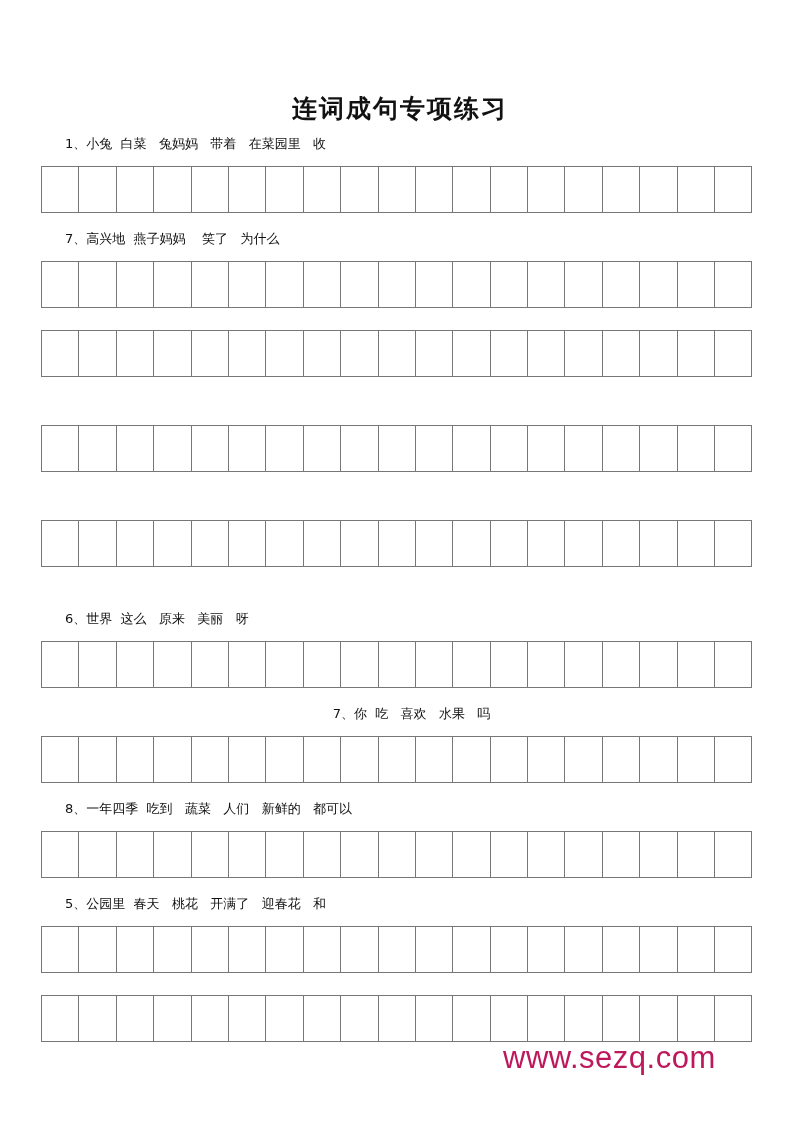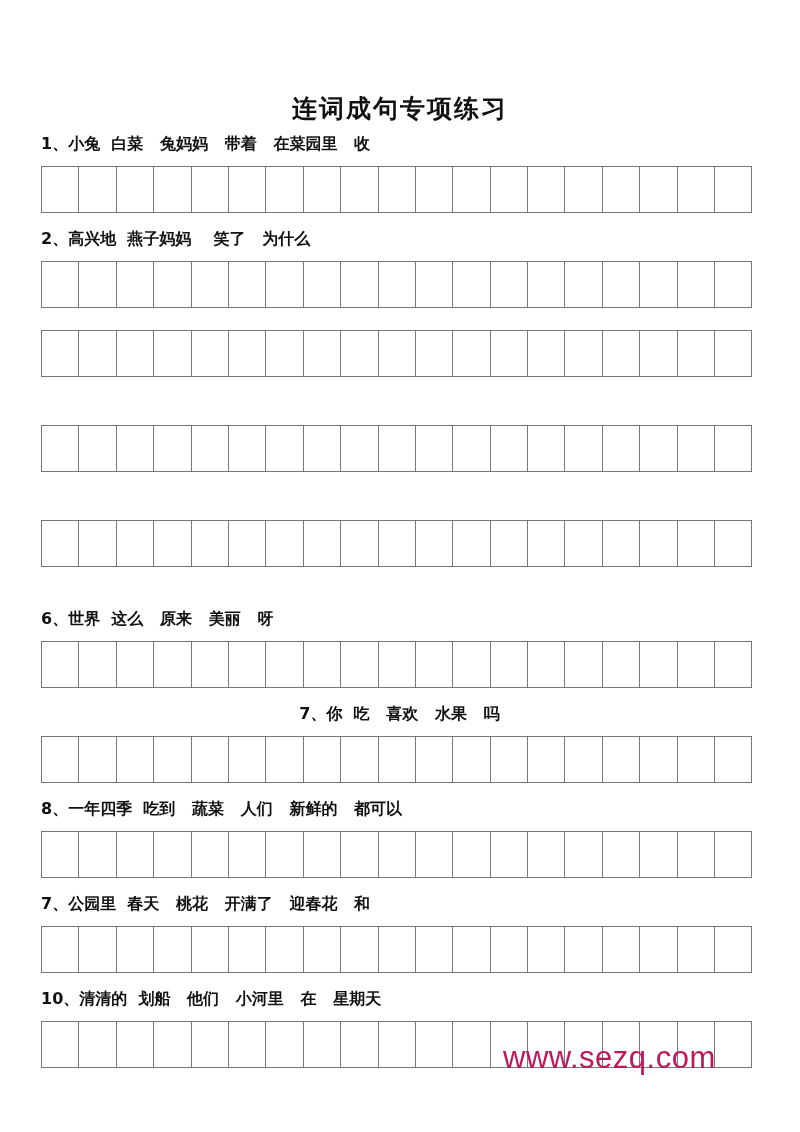--- a/index.html
+++ b/index.html
@@ -1,21 +1,21 @@
 <!DOCTYPE html>
 <html><head>
 <meta charset="utf-8">
 <style>
   html, body { margin:0; padding:0; background:#ffffff; }
   body { width:800px; height:1132px; position:relative; overflow:hidden;
          font-family: "DejaVu Sans", "Liberation Sans", sans-serif; color:#111; }
   .title { position:absolute; left:0; width:800px; top:92px; text-align:center;
            font-size:25px; font-weight:bold; letter-spacing:2px; }
   .item { position:absolute; left:41px; width:717px; }
-  .prompt { height:26px; font-size:16px; font-weight:bold; white-space:pre; line-height:26px; margin-left:0; }
+  .prompt { height:26px; font-size:13px; font-weight:normal; white-space:pre; line-height:26px; margin-left:24px; }
   .grid { display:flex; margin-top:9px; border-left:1.3px solid #777; }
   .cell { width:36.4px; height:45px; border:1.3px solid #777; border-left:none; box-sizing:content-box; }
   .watermark { position:absolute; left:503px; top:1040px; font-size:31px; color:#be185d;
                font-family:"Liberation Sans", sans-serif; letter-spacing:0.5px; }
 </style>
 </head>
 <body>
 
 <div class="title">连词成句专项练习</div>
 
@@ -38,21 +38,21 @@
         <div class="cell"></div>
         <div class="cell"></div>
         <div class="cell"></div>
         <div class="cell"></div>
         <div class="cell"></div>
         <div class="cell"></div>
         <div class="cell"></div>
       </div>
     </div>
     <div class="item" style="top: 226px;">
-      <div class="prompt">2、高兴地  燕子妈妈    笑了   为什么</div>
+      <div class="prompt">7、高兴地  燕子妈妈    笑了   为什么</div>
       <div class="grid">
         <div class="cell"></div>
         <div class="cell"></div>
         <div class="cell"></div>
         <div class="cell"></div>
         <div class="cell"></div>
         <div class="cell"></div>
         <div class="cell"></div>
         <div class="cell"></div>
         <div class="cell"></div>
@@ -203,21 +203,21 @@
         <div class="cell"></div>
         <div class="cell"></div>
         <div class="cell"></div>
         <div class="cell"></div>
         <div class="cell"></div>
         <div class="cell"></div>
         <div class="cell"></div>
       </div>
     </div>
     <div class="item" style="top: 891px;">
-      <div class="prompt">7、公园里  春天   桃花   开满了   迎春花   和</div>
+      <div class="prompt">5、公园里  春天   桃花   开满了   迎春花   和</div>
       <div class="grid">
         <div class="cell"></div>
         <div class="cell"></div>
         <div class="cell"></div>
         <div class="cell"></div>
         <div class="cell"></div>
         <div class="cell"></div>
         <div class="cell"></div>
         <div class="cell"></div>
         <div class="cell"></div>
@@ -227,21 +227,20 @@
         <div class="cell"></div>
         <div class="cell"></div>
         <div class="cell"></div>
         <div class="cell"></div>
         <div class="cell"></div>
         <div class="cell"></div>
         <div class="cell"></div>
       </div>
     </div>
     <div class="item" style="top: 986px;">
-      <div class="prompt">10、清清的  划船   他们   小河里   在   星期天</div>
       <div class="grid">
         <div class="cell"></div>
         <div class="cell"></div>
         <div class="cell"></div>
         <div class="cell"></div>
         <div class="cell"></div>
         <div class="cell"></div>
         <div class="cell"></div>
         <div class="cell"></div>
         <div class="cell"></div>

